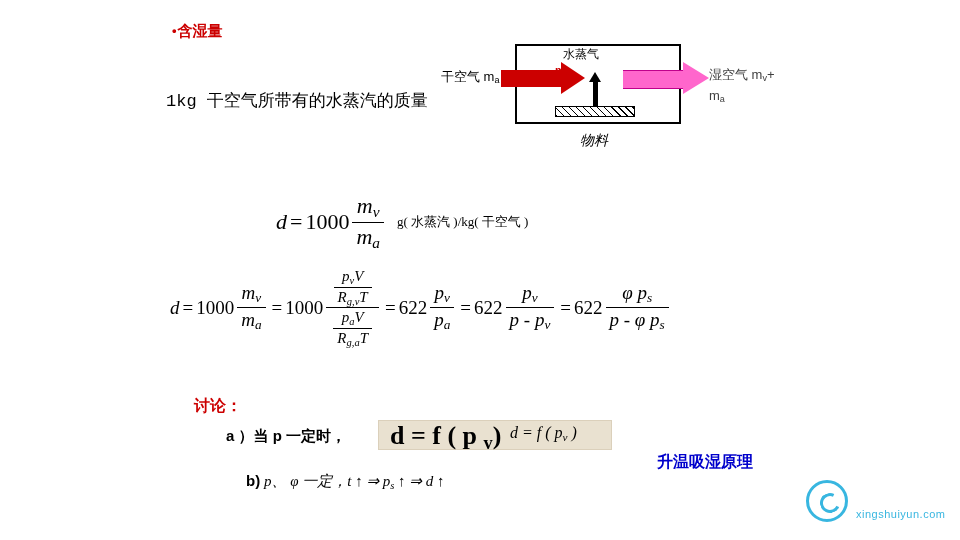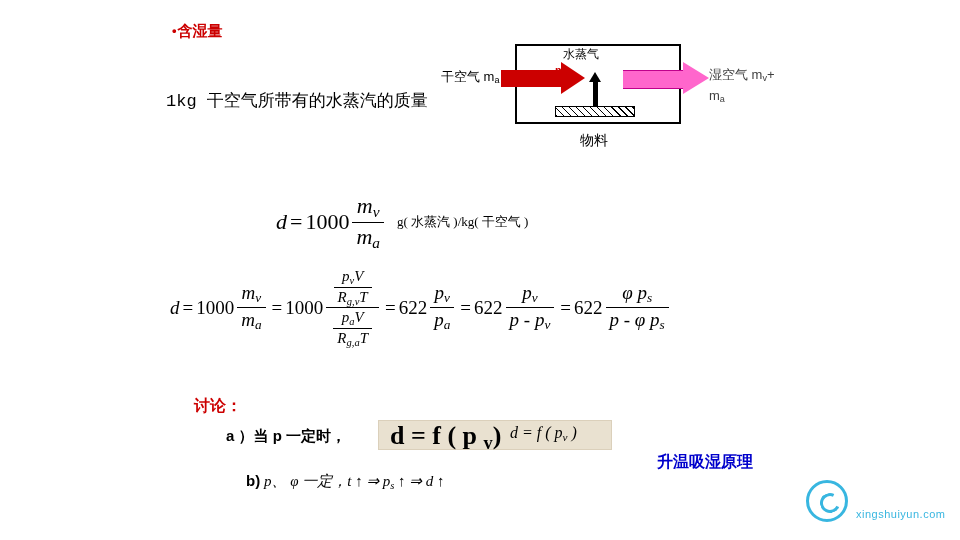--- a/index.html
+++ b/index.html
@@ -93,21 +93,21 @@
     white-space:nowrap;
     margin-left:8px;
   }
   .wet-air-label{
     position:absolute;left:194px;top:22px;
     font-size:13px;font-family:"Liberation Sans", sans-serif;color:#404040;
     width:86px;line-height:17px;
   }
   .material-label{
     position:absolute;left:65px;top:88px;
-    font-size:14px;font-family:"Liberation Sans", sans-serif;color:#000;
+    font-size:14px;font-family:"Liberation Sans", sans-serif;color:#000;font-style:italic;
   }
   sub{font-size:0.7em;vertical-align:-0.25em;}
 
   
   .formula1{
     position:absolute;left:276px;top:193px;
     font-size:22px;color:#000;
     display:flex;align-items:center;
   }
   .it{font-style:italic;}

